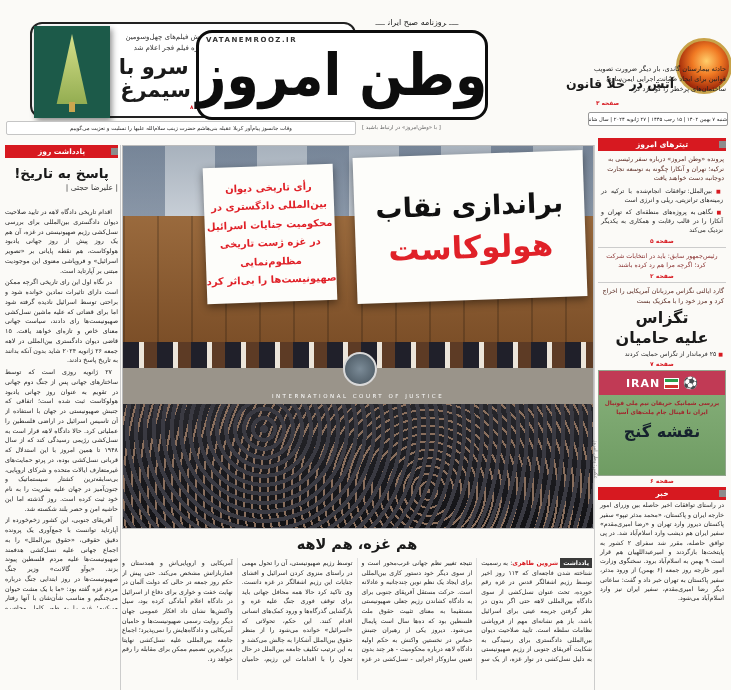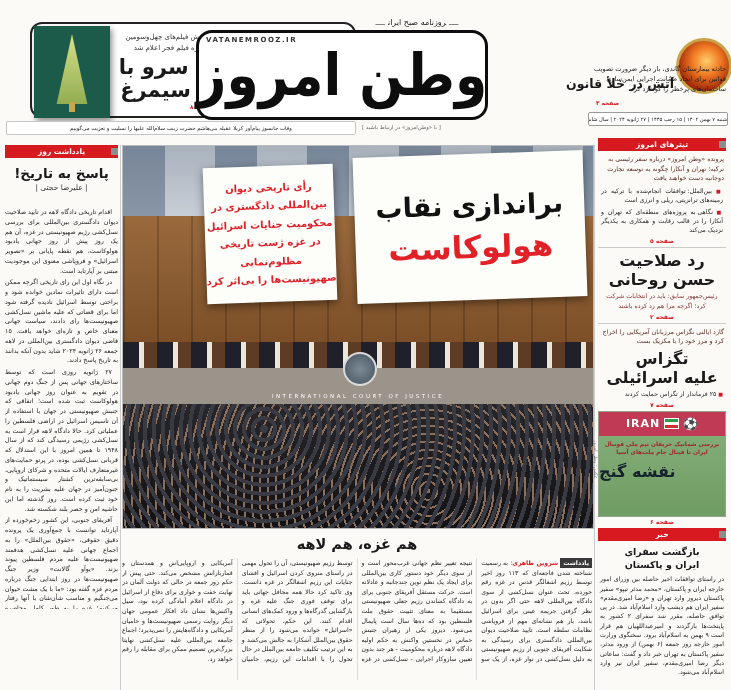--- a/index.html
+++ b/index.html
@@ -34,21 +34,21 @@
   .tr-summary{left:586px;top:64px;width:140px;font-size:6.6px;color:#222;text-align:right;line-height:1.55;}
   .tr-page{left:596px;top:100px;font-size:5.8px;color:#d71920;font-weight:bold;}
   
   .vrule{top:145px;width:1px;height:545px;background:#ccc;}
   
   .leftcol{left:5px;top:145px;width:113px;height:464px;overflow:hidden;}
   .redbar{background:#d71920;color:#fff;font-size:7.5px;font-weight:bold;height:13px;line-height:13px;
           text-align:center;position:relative;}
   .redbar .sq{position:absolute;right:-0px;top:3px;width:7px;height:7px;background:#8c8c8c;}
   .ln-title{font-size:13.5px;font-weight:bold;text-align:center;margin:7px 0 2px;}
-  .ln-author{font-size:7.5px;text-align:center;color:#333;margin-bottom:15px;}
+  .ln-author{font-size:7.5px;text-align:right;color:#333;margin-bottom:15px;}
   .body-txt{font-size:6.3px;line-height:1.55;text-align:justify;color:#222;}
   .body-txt p{margin:0 0 2px;text-indent:6px;}
   
   .photo{left:122px;top:145px;width:470px;height:382px;border:1px solid #bbb;overflow:hidden;background:#444;}
   .ph-top{position:absolute;top:0;left:0;right:0;height:70px;
           background:repeating-linear-gradient(90deg,rgba(44,66,96,.4) 0 42px,rgba(0,0,0,0) 42px 92px),
                      linear-gradient(#a8b2bd,#c7ced6);}
   .ph-wood{position:absolute;top:70px;left:0;right:0;height:126px;
            background:repeating-linear-gradient(90deg,rgba(0,0,0,.18) 0 2px,rgba(0,0,0,0) 2px 34px),
                       linear-gradient(#9a6a3d,#7c4f28);}
@@ -94,21 +94,21 @@
   .sb-sub{font-size:6.3px;color:#8a3030;text-align:center;line-height:1.55;margin:2px 4px;}
   .card{height:104px;background:linear-gradient(#88b17c,#6f9c63);border:1px solid #93a58d;
         position:relative;margin:3px 0 1px;overflow:hidden;}
   .card-banner{height:24px;background:#c13a55;display:flex;align-items:center;justify-content:center;gap:4px;}
   .flag{width:13px;height:9px;display:flex;flex-direction:column;border:0.5px solid #fff;}
   .flag i{flex:1;display:block;}
   .flag .g{background:#2a9d4a;}.flag .w{background:#fff;}.flag .r{background:#d0312d;}
   .iran-txt{color:#fff;font-weight:bold;font-size:11px;letter-spacing:1px;direction:ltr;}
   .ball{font-size:12px;}
   .card-cap{font-size:5.8px;color:#a2242c;text-align:center;line-height:1.5;margin-top:4px;font-weight:bold;}
-  .card-title{font-size:16px;font-weight:bold;color:#16222e;text-align:left;margin-top:5px;}
+  .card-title{font-size:16px;font-weight:bold;color:#16222e;text-align:center;margin-top:5px;}
   .news-title{font-size:9.5px;font-weight:bold;text-align:center;line-height:1.4;margin:4px 0 3px;}
   .news-body{font-size:6.2px;line-height:1.5;text-align:justify;color:#222;margin:0 2px;}
 </style>
 </head>
 <body>
 
 <div class="page">
 
   <div class="abs promo-frame"></div>
   <div class="abs tree-img">
@@ -192,32 +192,28 @@
       <span class="bq">■</span>
       <span>بین‌الملل: توافقات انجام‌شده با ترکیه در زمینه‌های ترانزیتی، ریلی و انرژی است</span>
     </div>
     <div class="sb-bullet">
       <span class="bq">■</span>
       <span>نگاهی به پروژه‌های منطقه‌ای که تهران و آنکارا را در قالب رقابت و همکاری به یکدیگر نزدیک می‌کند</span>
     </div>
     <div class="sb-page">صفحه ۵</div>
     <div class="sb-div"></div>
 
-    <div class="sb-h2">
-      <div>رد صلاحیت</div>
-      <div>حسن روحانی</div>
-    </div>
     <div class="sb-sub">رئیس‌جمهور سابق: باید در انتخابات شرکت کرد؛ اگرچه مرا هم رد کرده باشند</div>
     <div class="sb-page">صفحه ۲</div>
     <div class="sb-div"></div>
 
     <div class="sb-lead">گارد ایالتی تگزاس مرزبانان آمریکایی را اخراج کرد و مرز خود را با مکزیک بست</div>
     <div class="sb-h2">
       <div>تگزاس</div>
-      <div>علیه اسرائیلی</div>
+      <div>علیه حامیان</div>
     </div>
     <div class="sb-bullet">
       <span class="bq">■</span>
       <span>۲۵ فرماندار از تگزاس حمایت کردند</span>
     </div>
     <div class="sb-page">صفحه ۷</div>
 
     <div class="card">
       <div class="card-banner">
         <span class="ball">⚽</span>
@@ -230,20 +226,16 @@
       </div>
       <div class="card-cap">بررسی شماتیک حریفان تیم ملی فوتبال ایران تا فینال جام ملت‌های آسیا</div>
       <div class="card-title">نقشه گنج</div>
     </div>
     <div class="sb-page">صفحه ۶</div>
 
     <div class="redbar">
       <span>خبر</span>
       <span class="sq"></span>
     </div>
-    <div class="news-title">
-      <div>بازگشت سفرای</div>
-      <div>ایران و پاکستان</div>
-    </div>
     <div class="news-body">در راستای توافقات اخیر حاصله بین وزرای امور خارجه ایران و پاکستان، «محمد مدثر تیپو» سفیر پاکستان دیروز وارد تهران و «رضا امیری‌مقدم» سفیر ایران هم دیشب وارد اسلام‌آباد شد. در پی توافق حاصله، مقرر شد سفرای ۲ کشور به پایتخت‌ها بازگردند و امیرعبداللهیان هم قرار است ۹ بهمن به اسلام‌آباد برود. سخنگوی وزارت امور خارجه روز جمعه (۶ بهمن) از ورود مدثر، سفیر پاکستان به تهران خبر داد و گفت: ساعاتی دیگر رضا امیری‌مقدم، سفیر ایران نیز وارد اسلام‌آباد می‌شود.</div>
   </div>
 
 </div>
 
 </body></html>

